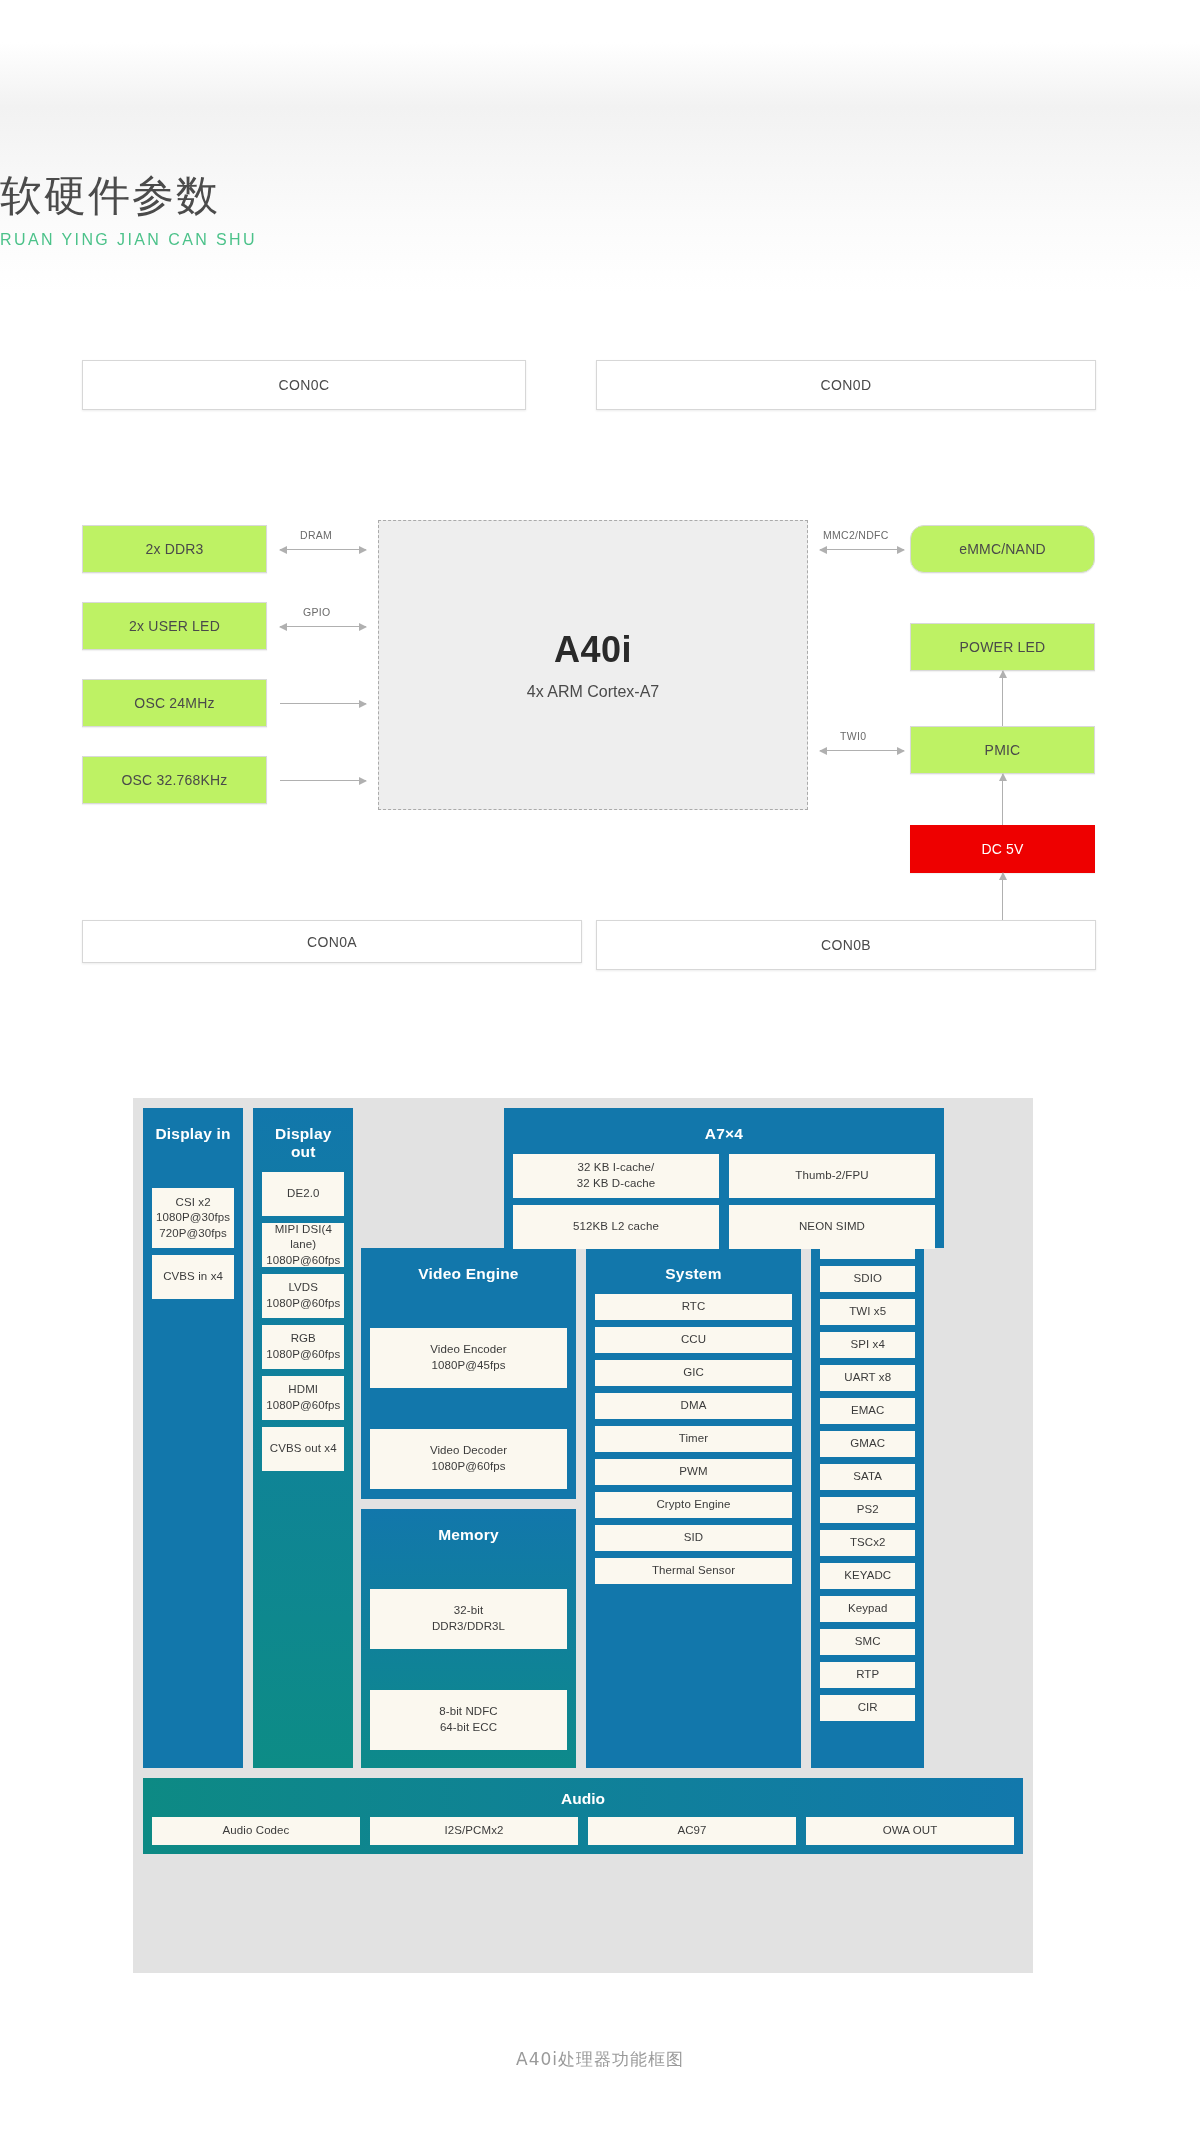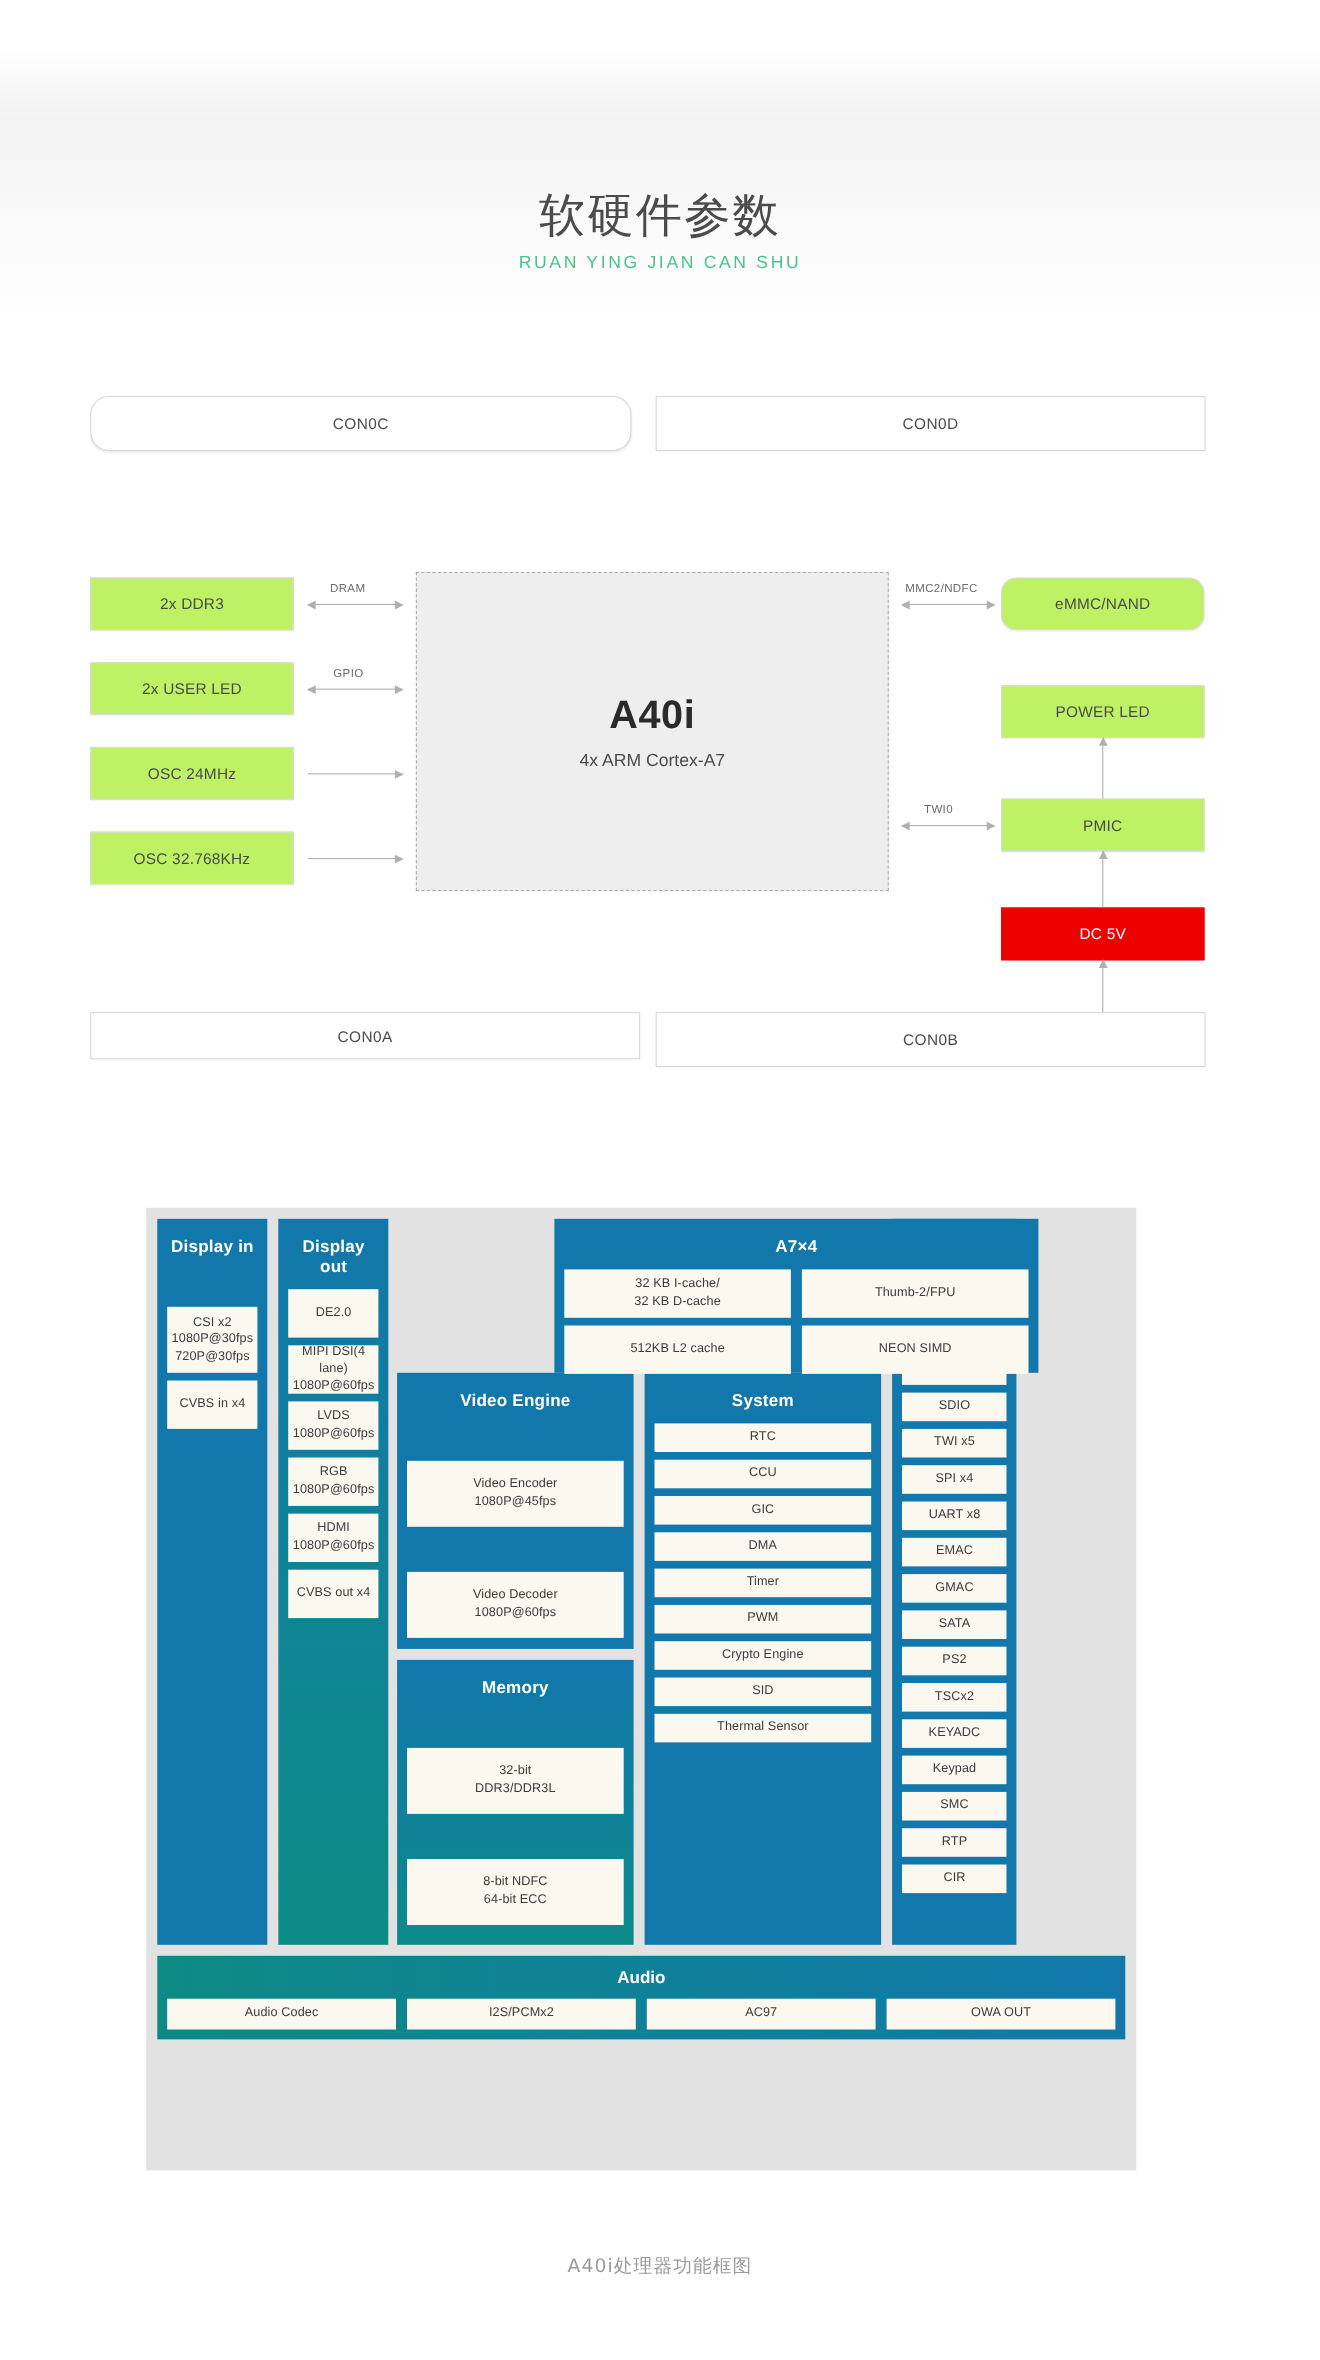--- a/index.html
+++ b/index.html
@@ -9,39 +9,39 @@
     background: #ffffff;
     font-family: "Liberation Sans", "DejaVu Sans", sans-serif;
   }
   .page { position: relative; width: 1200px; height: 2145px; overflow: hidden; }
 
   
   .header-band {
     position: absolute; left: 0; top: 42px; width: 1200px; height: 250px;
     background: linear-gradient(180deg, #ffffff 0%, #f2f2f2 26%, #fbfbfb 72%, #ffffff 100%);
   }
-  .header-inner { position: absolute; left: 0; top: 130px; width: 1200px; text-align: center; }
+  .header-inner { position: absolute; left: 0; top: 130px; width: 1200px; text-align: left; }
   .title-cn {
     font-size: 42px; color: #4b4b4b; letter-spacing: 2px; font-weight: 400;
     font-family: "DejaVu Sans", "Liberation Sans", sans-serif; line-height: 1.15;
   }
   .title-py {
     margin-top: 11px; font-size: 16px; color: #4cc28a; letter-spacing: 2.4px; font-weight: 400;
   }
 
   
   .topdiagram { position: absolute; left: 0; top: 330px; width: 1200px; height: 440px; }
 
   .conbox {
     position: absolute; border: 1px solid #d7d7d7; background: #ffffff;
     box-shadow: 0 1px 2px rgba(0,0,0,0.08);
     display: flex; align-items: center; justify-content: center;
     font-size: 14px; color: #4a4a4a; letter-spacing: .4px;
   }
-  .con0c { left: 82px;  top: 30px;  width: 492px; height: 50px; border-radius: 17px; }
+  .con0c { left: 82px;  top: 30px;  width: 444px; height: 50px; }
   .con0d { left: 596px; top: 30px;  width: 500px; height: 50px; }
   .con0a { left: 82px;  top: 590px; width: 500px; height: 43px; }
   .con0b { left: 596px; top: 590px; width: 500px; height: 50px; }
 
   .perbox {
     position: absolute; border: 1px solid #d9d9d9; background: #bef264;
     display: flex; align-items: center; justify-content: center;
     font-size: 14px; color: #4a4a4a; letter-spacing: .2px;
     box-shadow: 0 1px 1px rgba(0,0,0,0.05);
   }

